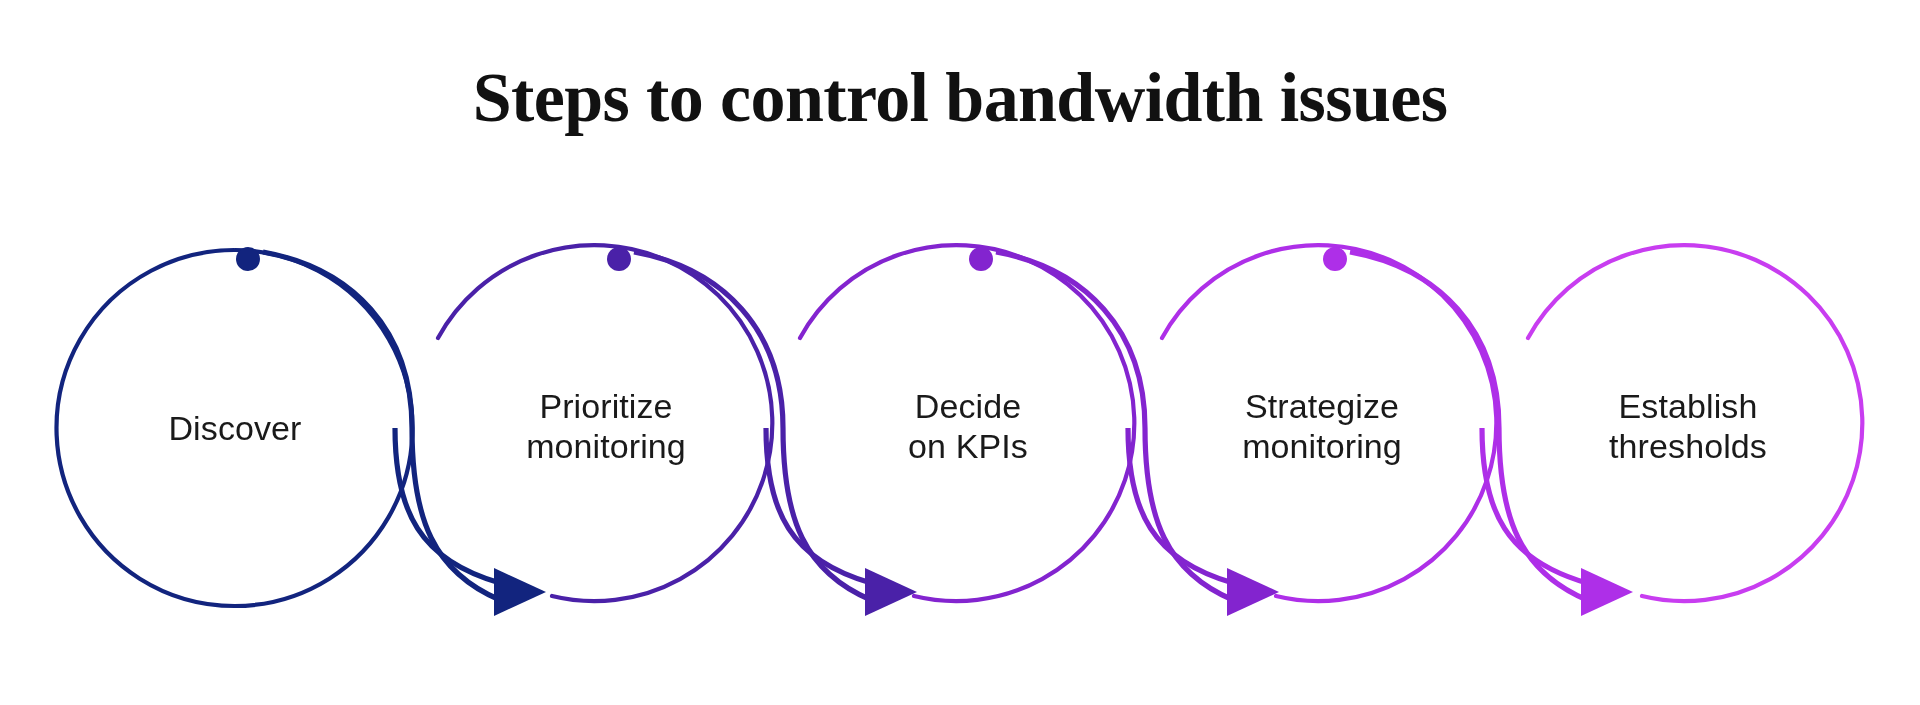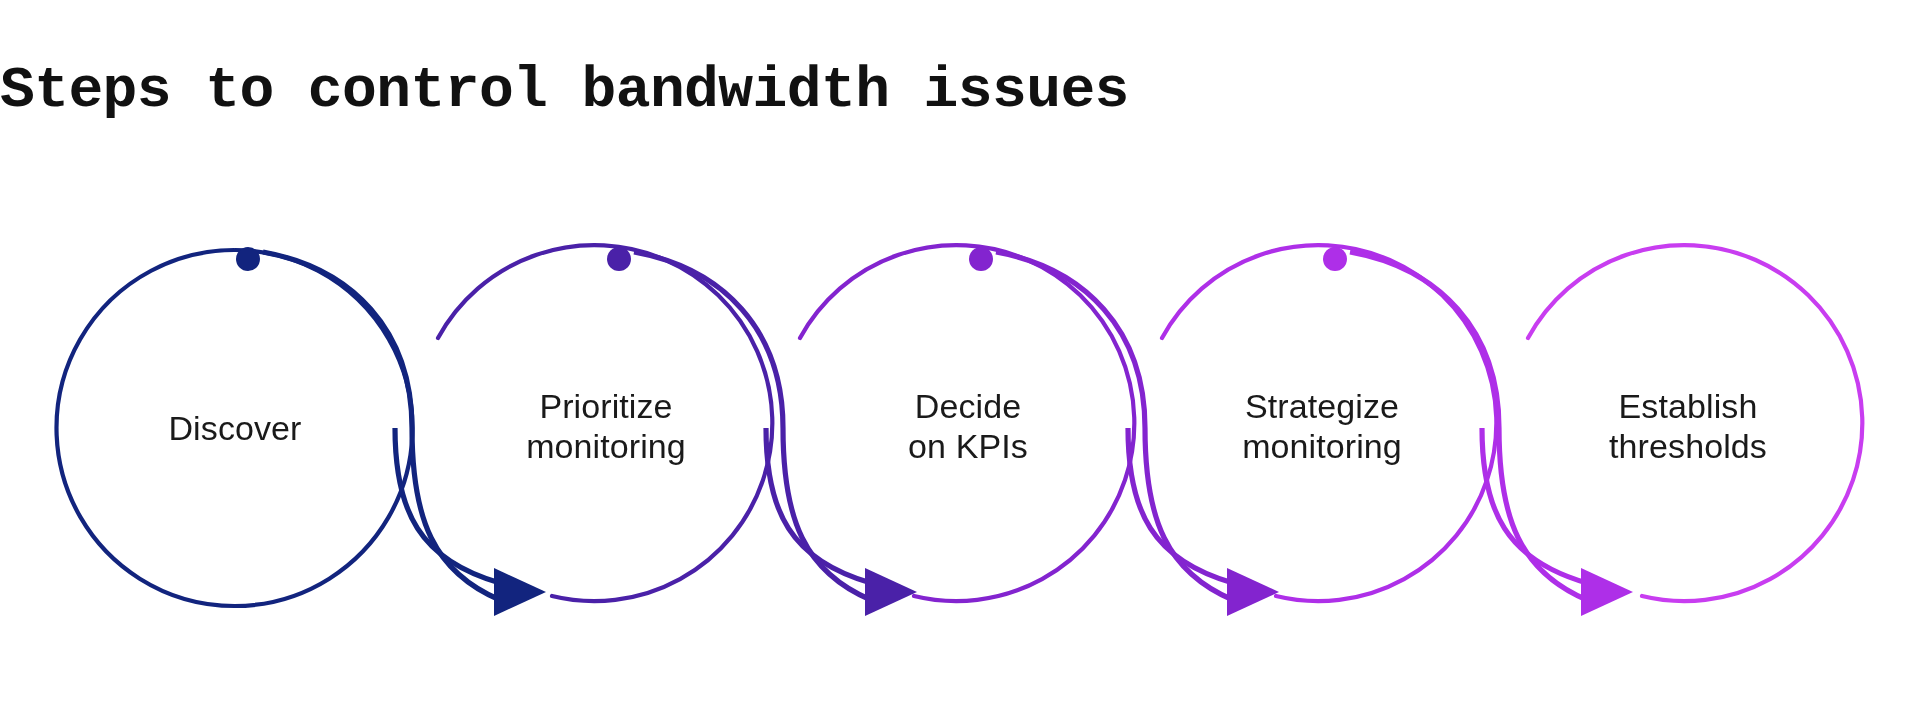--- a/index.html
+++ b/index.html
@@ -18,23 +18,23 @@
     position: relative;
     width: 1920px;
     height: 705px;
     background: #ffffff;
   }
   #chart-title {
     position: absolute;
     left: 0;
     top: 58px;
     width: 1920px;
-    text-align: left;
-    font-family: Liberation Mono, monospace;
-    font-size: 58px;
+    text-align: center;
+    font-family: Liberation Serif, serif;
+    font-size: 70px;
     font-weight: bold;
     letter-spacing: -0.6px;
     color: #111111;
     white-space: nowrap;
   }
   #stage {
     position: absolute;
     left: 0;
     top: 0;
   }

